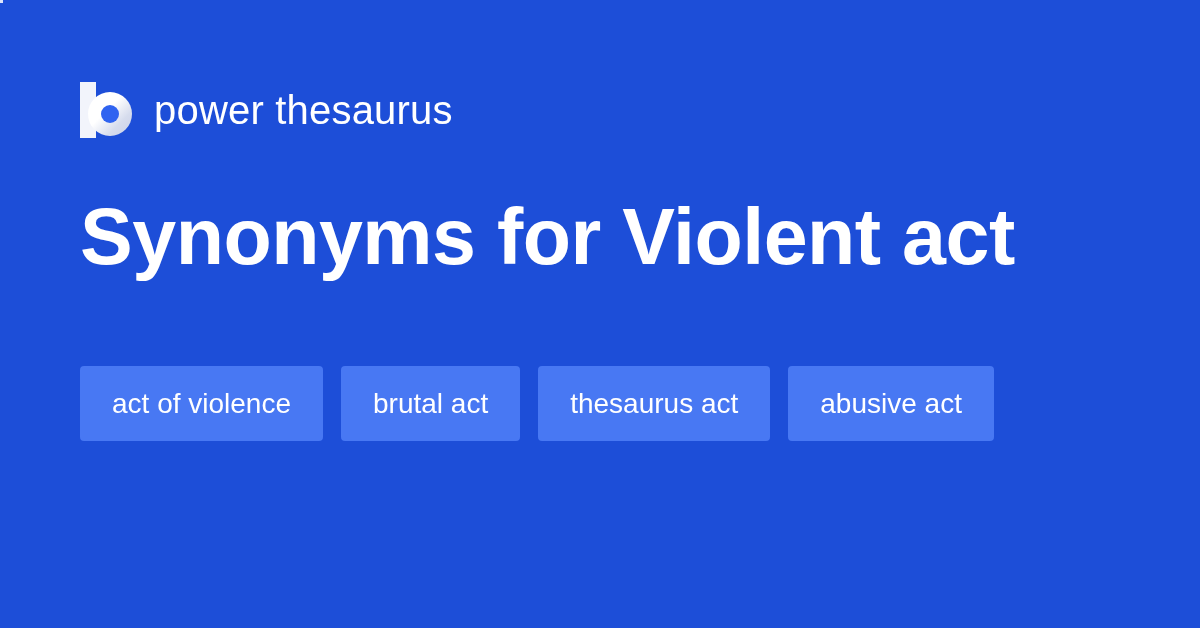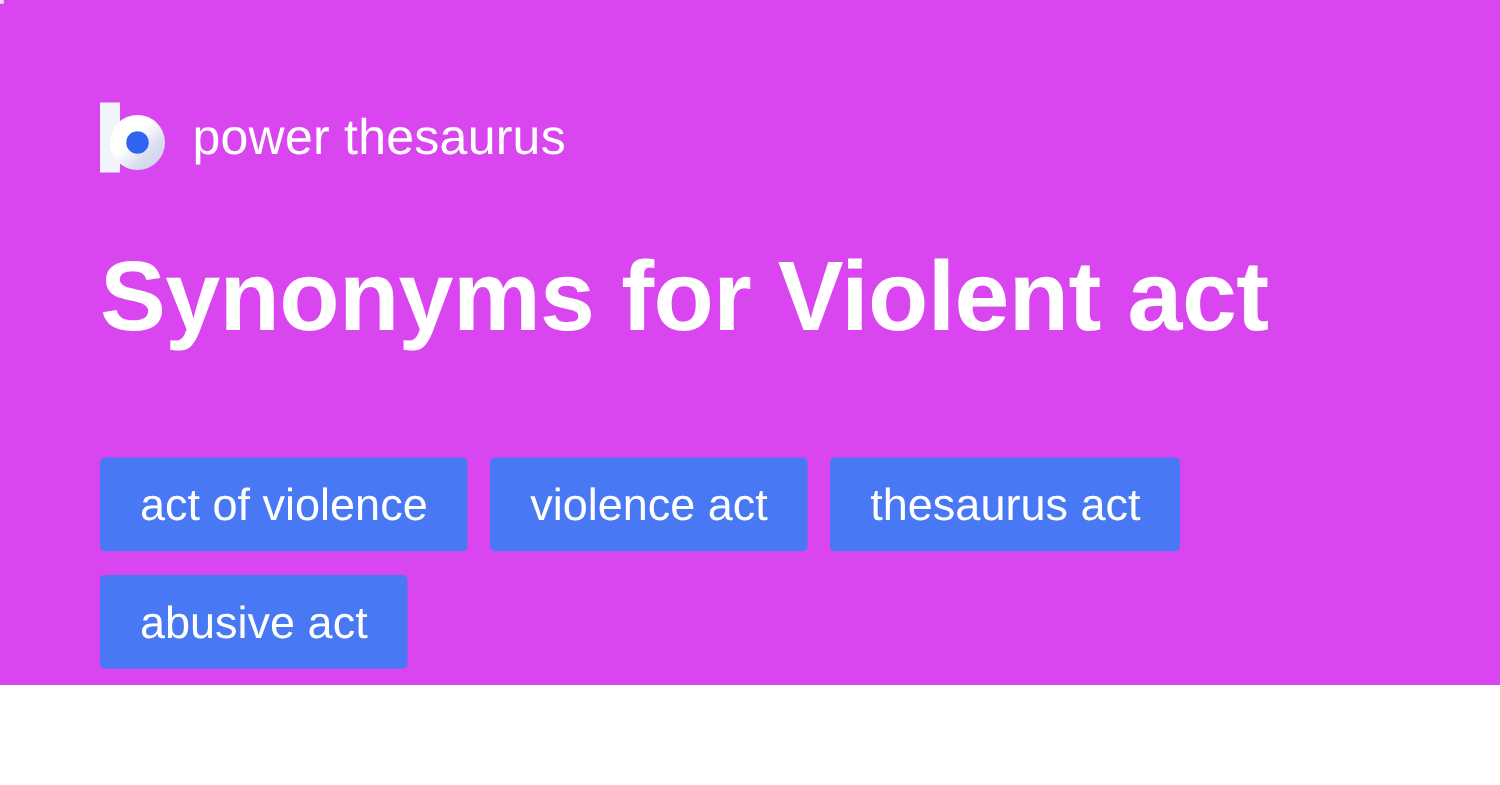--- a/index.html
+++ b/index.html
@@ -7,23 +7,23 @@
     margin: 0;
     padding: 0;
   }
   body {
     font-family: "Liberation Sans", sans-serif;
     background: #ffffff;
   }
   .card {
     position: relative;
     width: 1200px;
-    height: 548px;
+    height: 628px;
     box-sizing: border-box;
-    background: #d946ef;
+    background: #1d4ed8;
     overflow: hidden;
   }
   
   .corner-artifact {
     position: absolute;
     top: 0;
     left: 0;
     width: 3px;
     height: 3px;
     background: #dfe6fb;
@@ -107,21 +107,21 @@
   .chip {
     height: 75px;
     box-sizing: border-box;
     padding: 0 32px;
     display: flex;
     align-items: center;
     justify-content: center;
     background: #4878f3;
     border-radius: 4px;
     color: #ffffff;
-    font-size: 36px;
+    font-size: 28px;
     font-weight: 400;
     line-height: 1;
     white-space: nowrap;
   }
 </style>
 </head>
 <body>
 
 <div class="card">
 
@@ -133,18 +133,18 @@
       <span class="logo-bowl"></span>
       <span class="logo-hole"></span>
     </span>
     <span class="brand-name">power thesaurus</span>
   </div>
 
   <h1 class="headline">Synonyms for Violent act</h1>
 
   <div class="chips">
     <div class="chip">act of violence</div>
-    <div class="chip">violence act</div>
+    <div class="chip">brutal act</div>
     <div class="chip">thesaurus act</div>
     <div class="chip">abusive act</div>
   </div>
 
 </div>
 
 </body></html>

